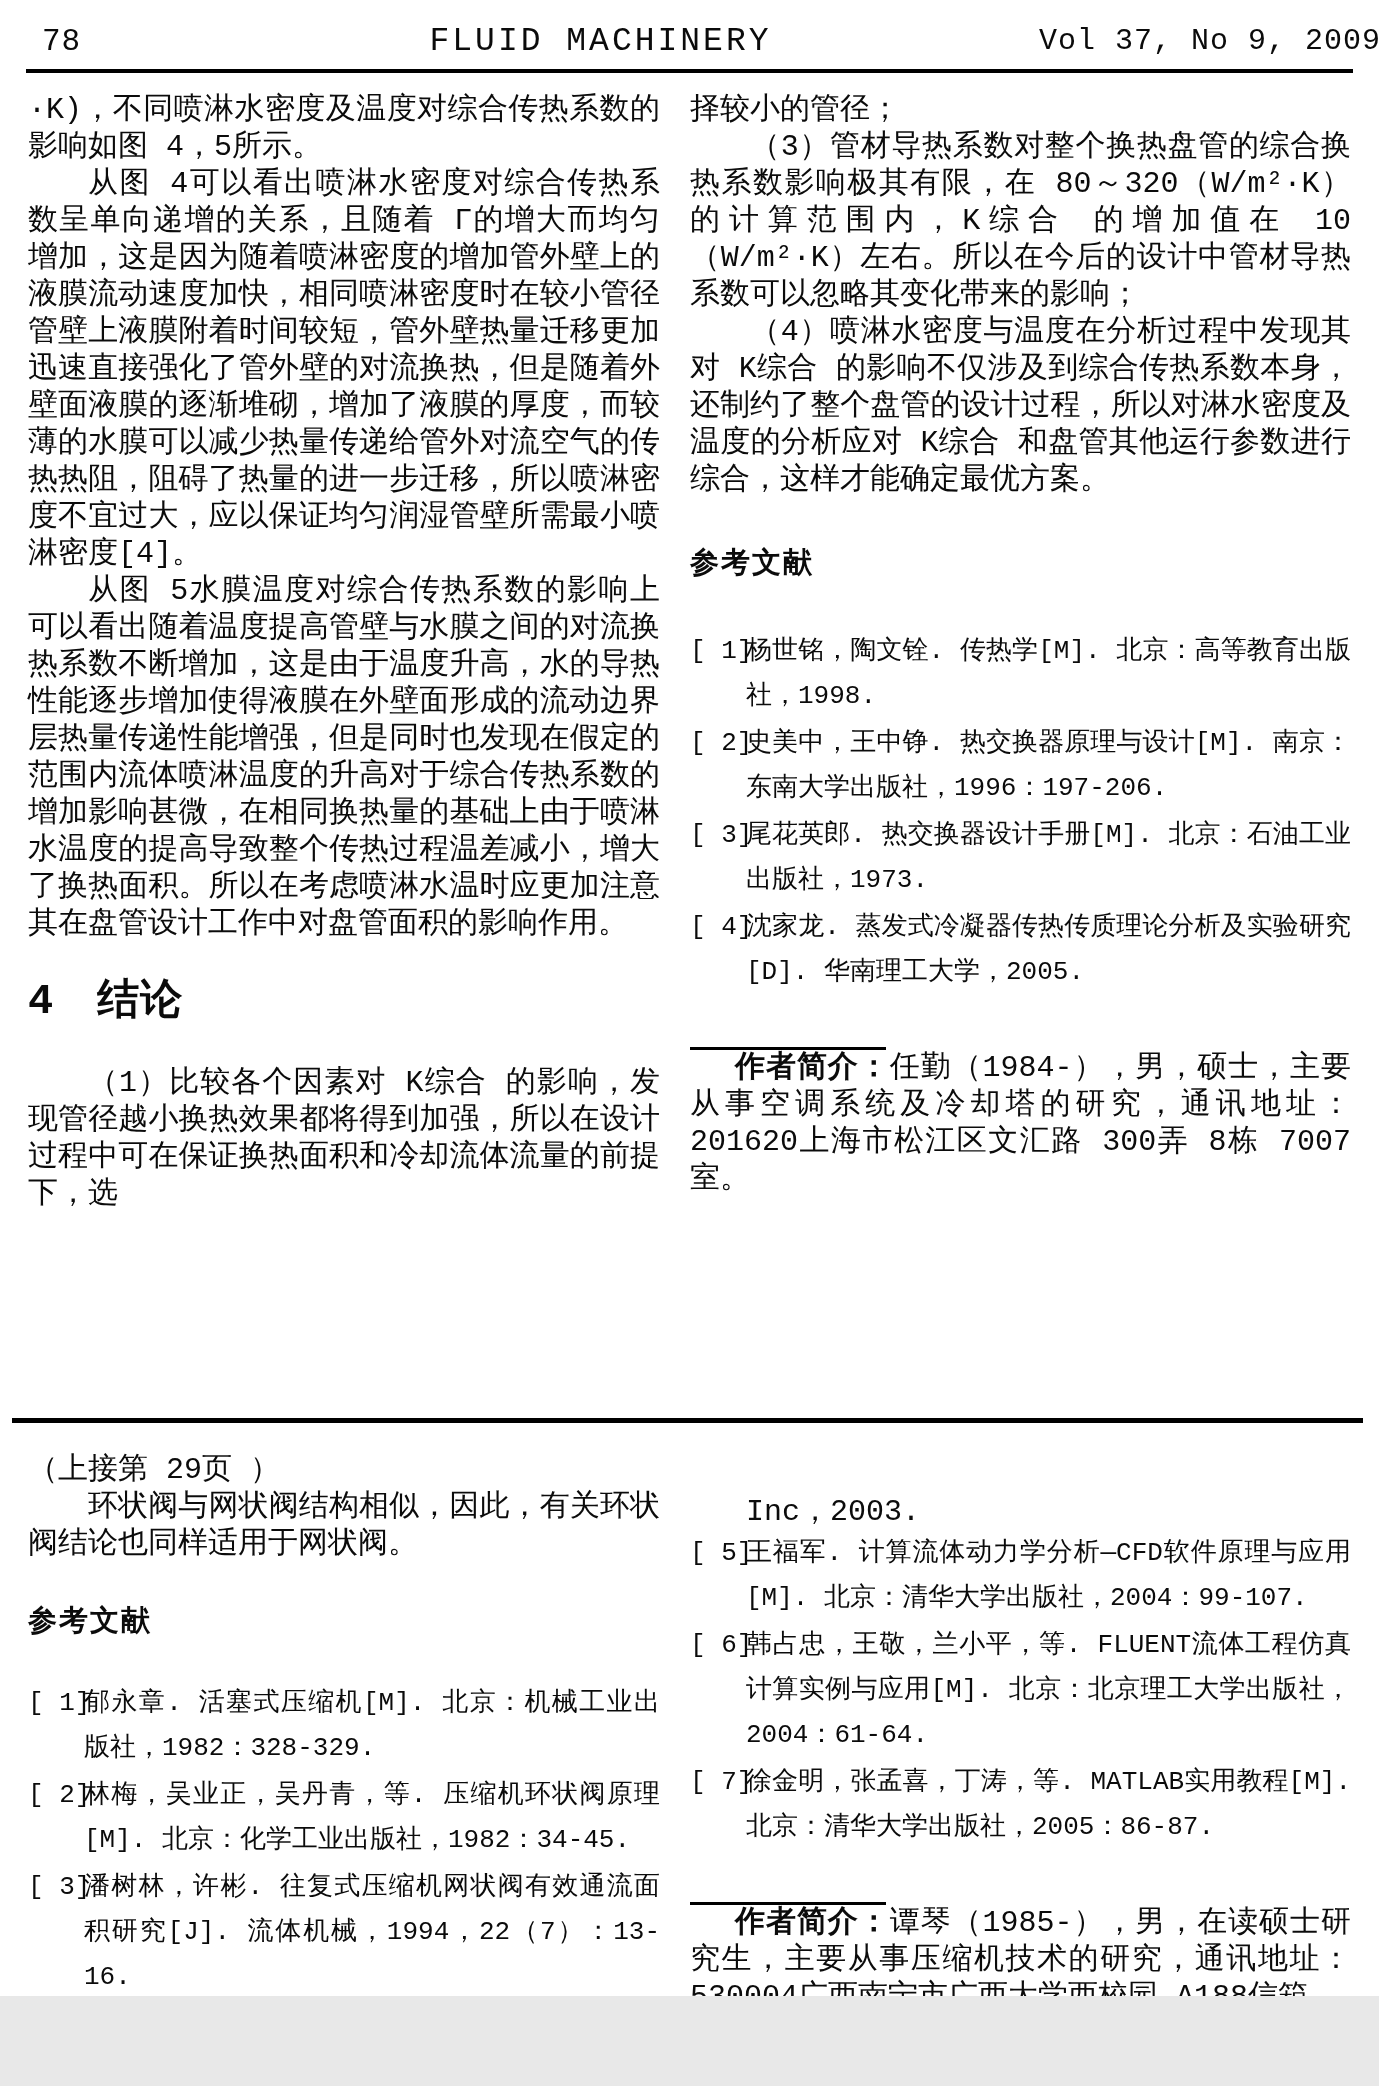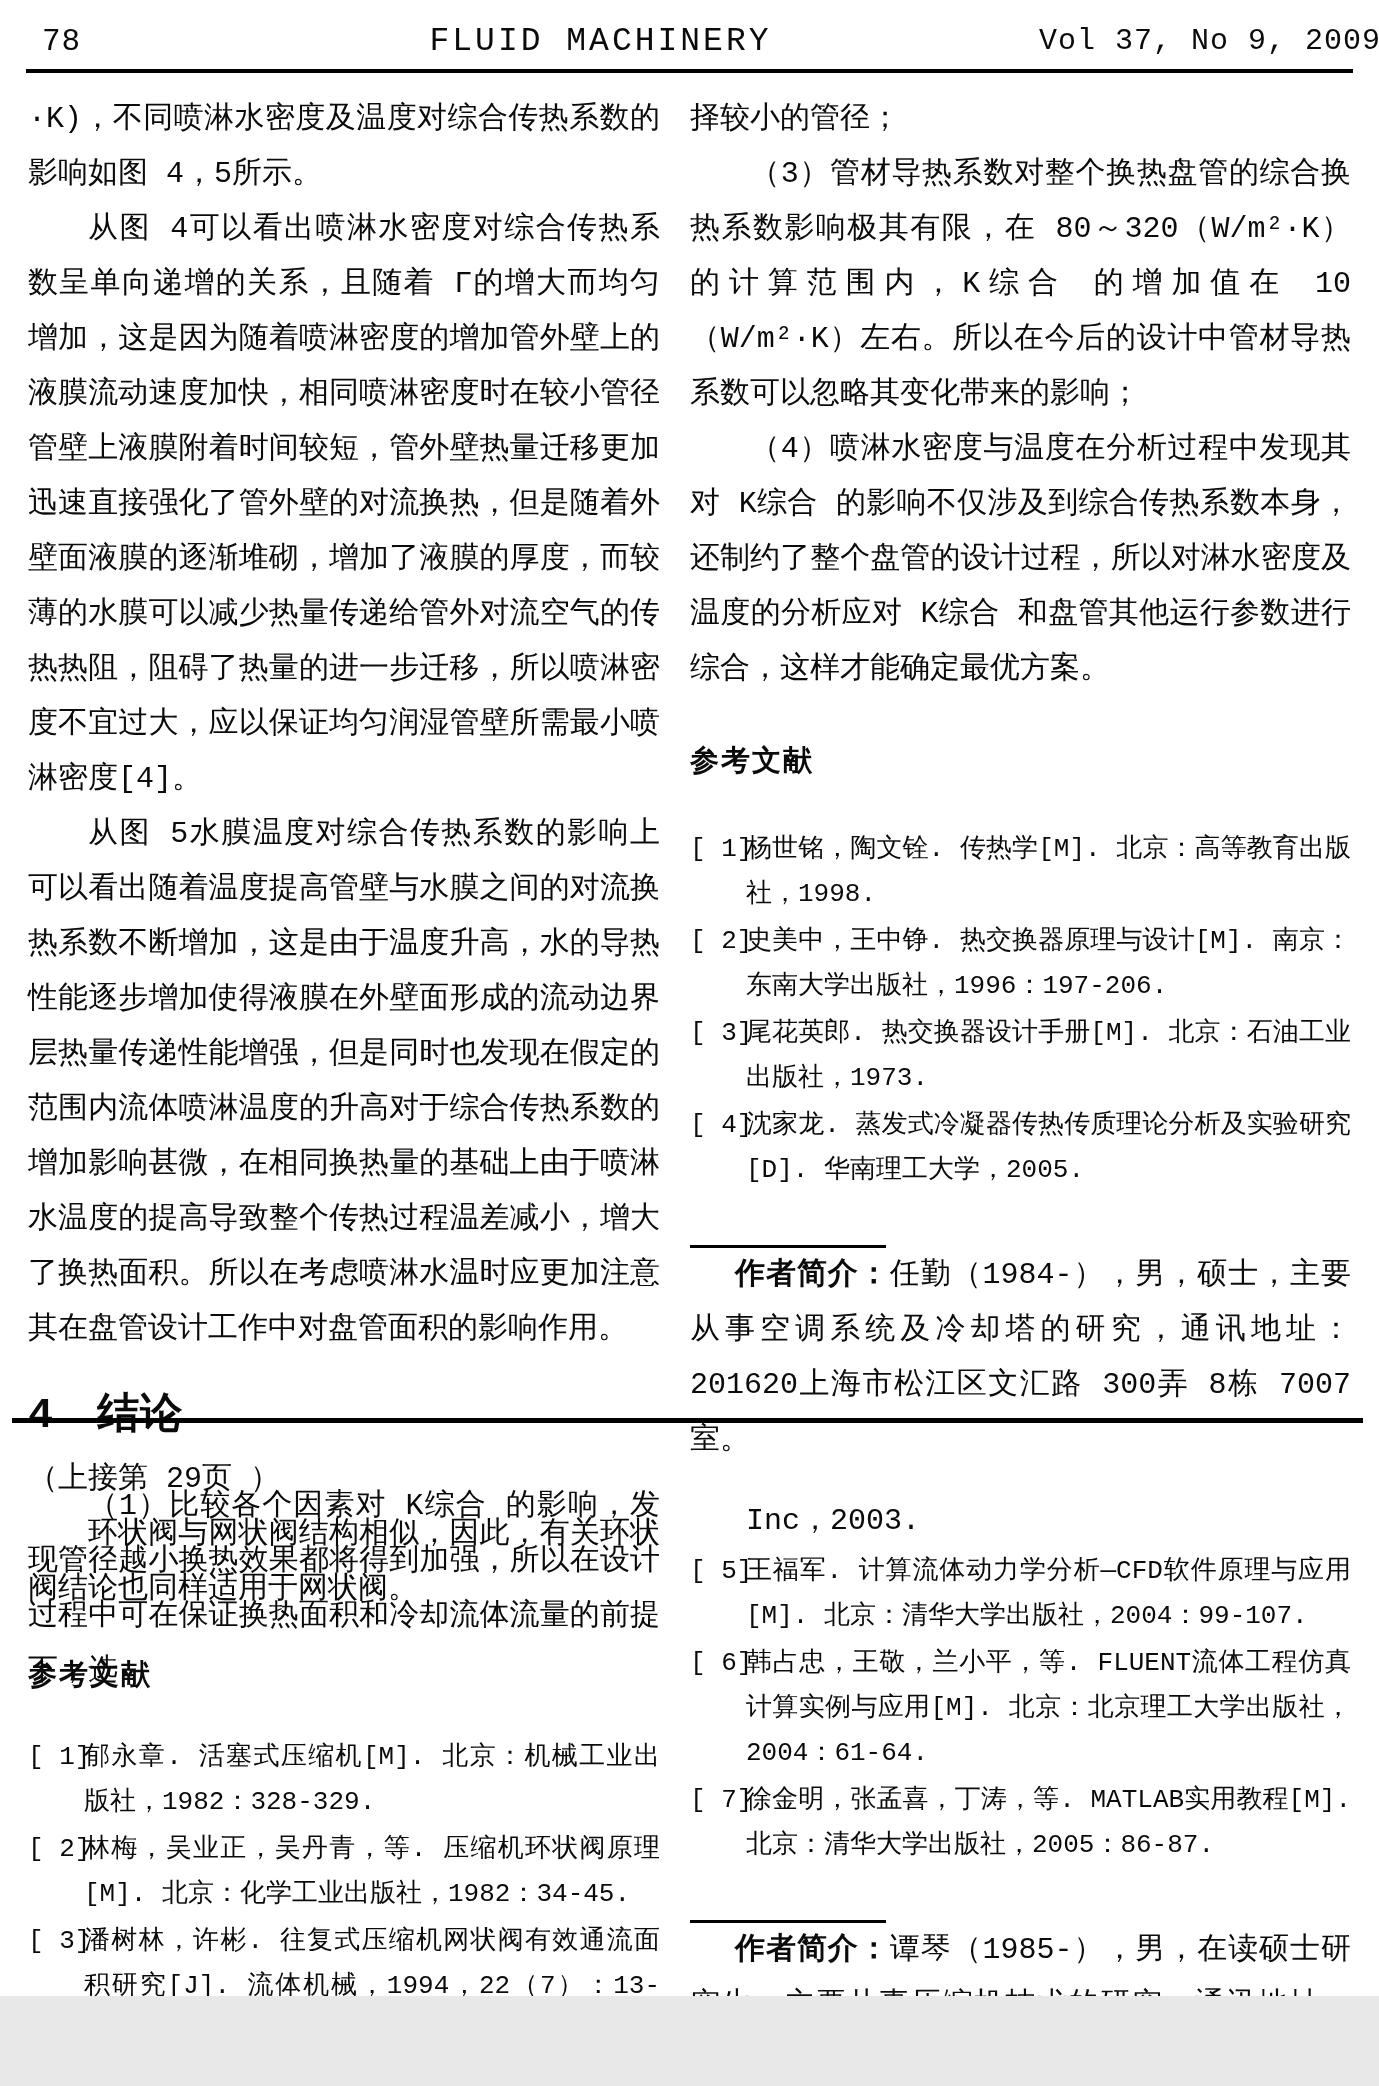--- a/index.html
+++ b/index.html
@@ -28,21 +28,21 @@
   
   .article{
     position:absolute;left:28px;width:1323px;
     display:flex;gap:30px;
   }
   .article-1{top:92px;}
   .article-2{top:1452px;}
   .col{width:632px;}
   .col-r{width:661px;}
   .body-text p{
-    margin:0;font-size:30px;line-height:55px;text-align:justify;
+    margin:0;font-size:30px;line-height:37px;text-align:justify;
     text-justify:inter-ideograph;
   }
   .body-text p.indent{text-indent:2em;}
   .section-heading{
     margin:28px 0 38px 0;font-size:42px;font-weight:bold;letter-spacing:1px;
   }
   .ref-heading{
     margin:44px 0 46px 0;font-size:29px;font-weight:bold;letter-spacing:2px;
   }
   .ref-heading-2{

